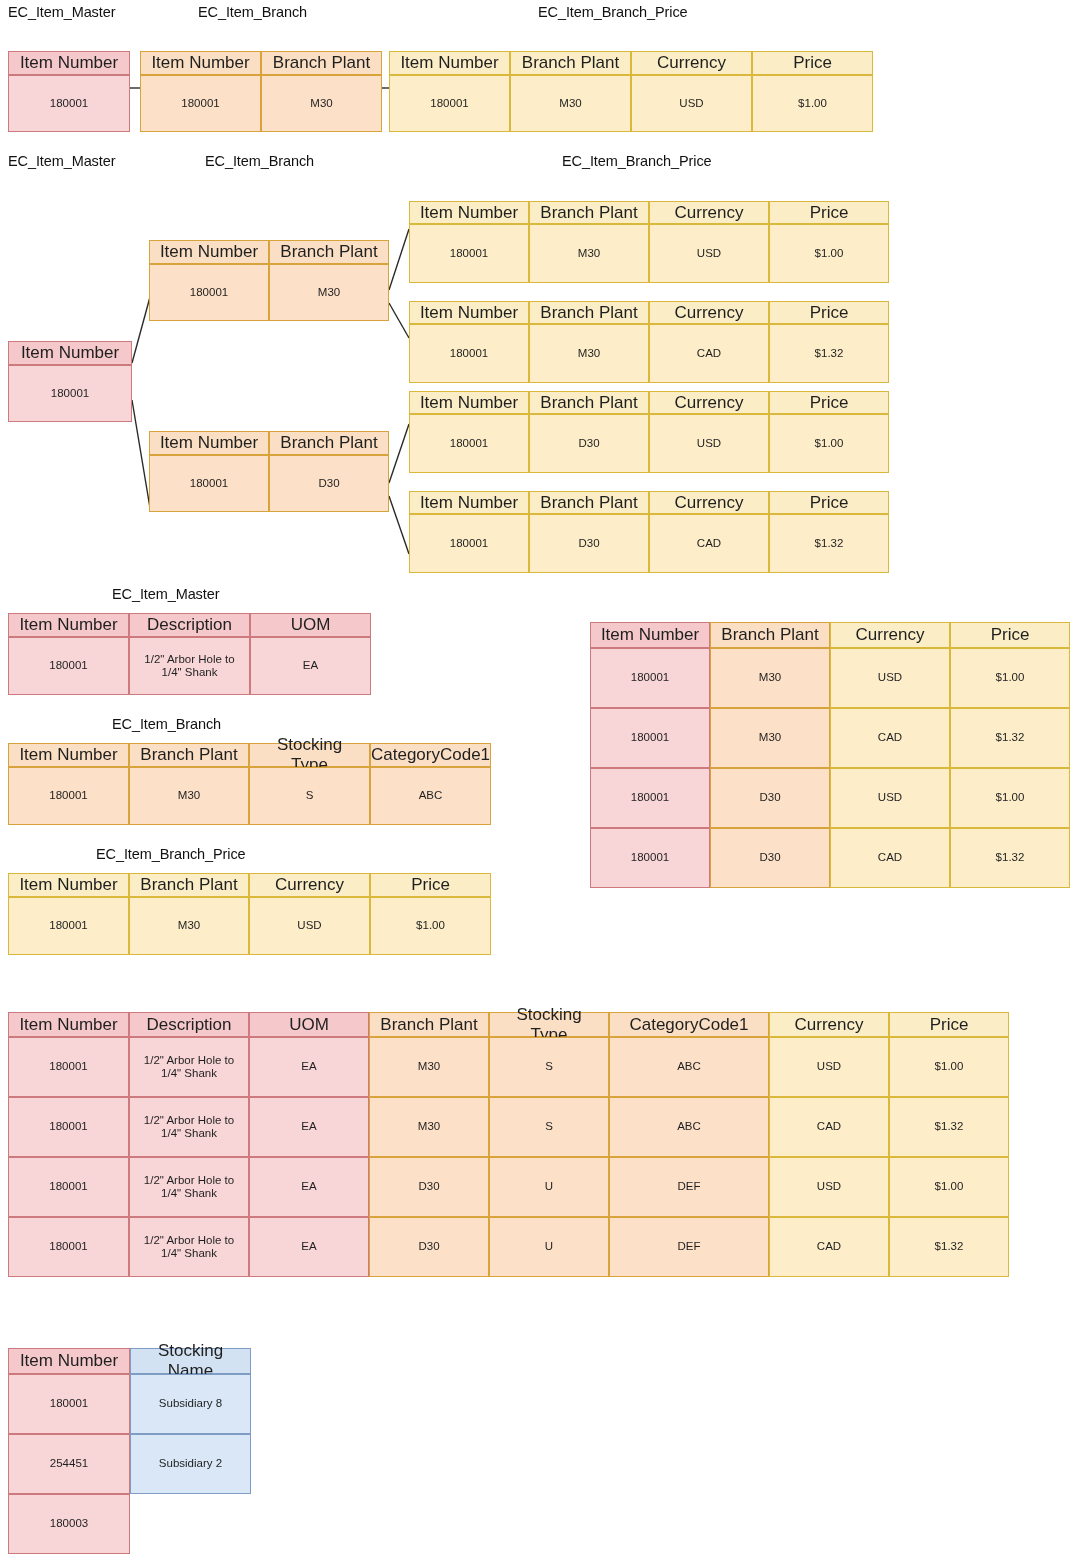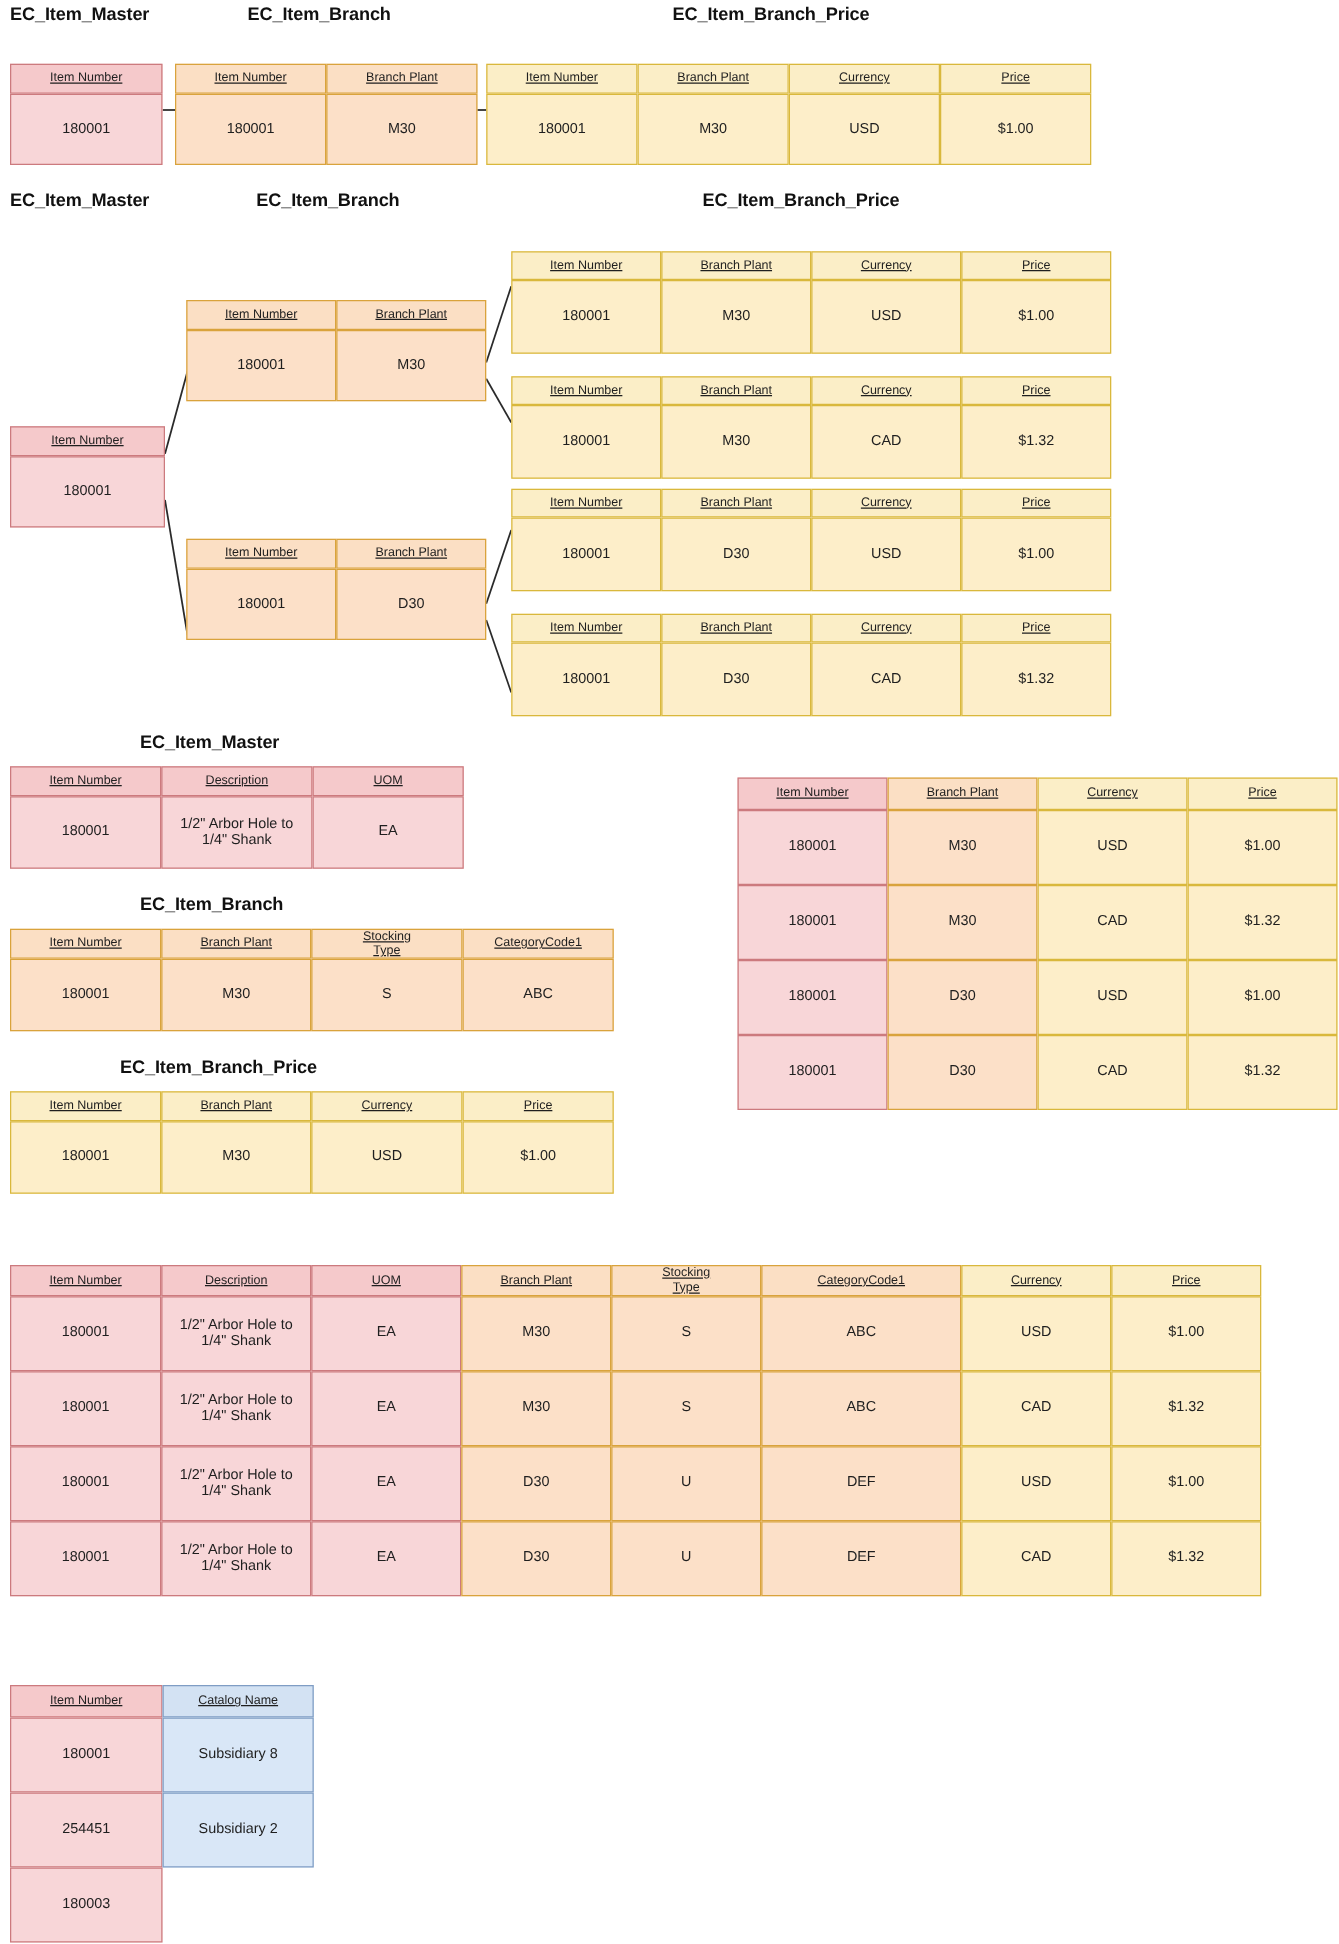--- a/index.html
+++ b/index.html
@@ -25,21 +25,21 @@
     position: absolute;
     left: 0; top: 0;
     width: 1071px;
     height: 1555px;
     pointer-events: none;
     z-index: 5;
   }
   .ttl {
     position: absolute;
     font-size: 14.5px;
-    font-weight: bold;
+    font-weight: normal;
     color: #111111;
     white-space: nowrap;
     letter-spacing: -0.1px;
   }
   .tbl {
     position: absolute;
     display: grid;
     box-sizing: border-box;
     z-index: 10;
   }
@@ -49,21 +49,21 @@
     align-items: center;
     justify-content: center;
     text-align: center;
     font-size: 11.5px;
     line-height: 1.15;
     padding: 1px 2px;
     border-style: solid;
     border-width: 0.8px;
     white-space: pre-line;
   }
-  .cell.hdr { font-size: 10px; text-decoration: underline; }
+  .cell.hdr { font-size: 17px; }
 
   
   .p-h { background:#f5c9cb; border-color:#cc7a7e; color:#1f1f1f; }
   .p-b { background:#f8d6d8; border-color:#cc7a7e; color:#1f1f1f; }
   
   .o-h { background:#fbdfc4; border-color:#d9a33c; color:#1f1f1f; }
   .o-b { background:#fce0c8; border-color:#d9a33c; color:#1f1f1f; }
   
   .y-h { background:#fbeec7; border-color:#d9b83c; color:#1f1f1f; }
   .y-b { background:#fdeec9; border-color:#d9b83c; color:#1f1f1f; }
@@ -287,21 +287,21 @@
     <div class="cell o-b">U</div>
     <div class="cell o-b">DEF</div>
     <div class="cell y-b">CAD</div>
     <div class="cell y-b">$1.32</div>
   </div>
 
   <div class="tbl" style="left:8px; top:1348px; width:243px;
               grid-template-columns:122px 121px;
               grid-template-rows:26px 60px 60px 60px;">
     <div class="cell hdr p-h">Item Number</div>
-    <div class="cell hdr b-h">Catalog Name</div>
+    <div class="cell hdr b-h">Stocking Name</div>
 
     <div class="cell p-b">180001</div>
     <div class="cell b-b">Subsidiary 8</div>
 
     <div class="cell p-b">254451</div>
     <div class="cell b-b">Subsidiary 2</div>
 
     <div class="cell p-b">180003</div>
   </div>
 

